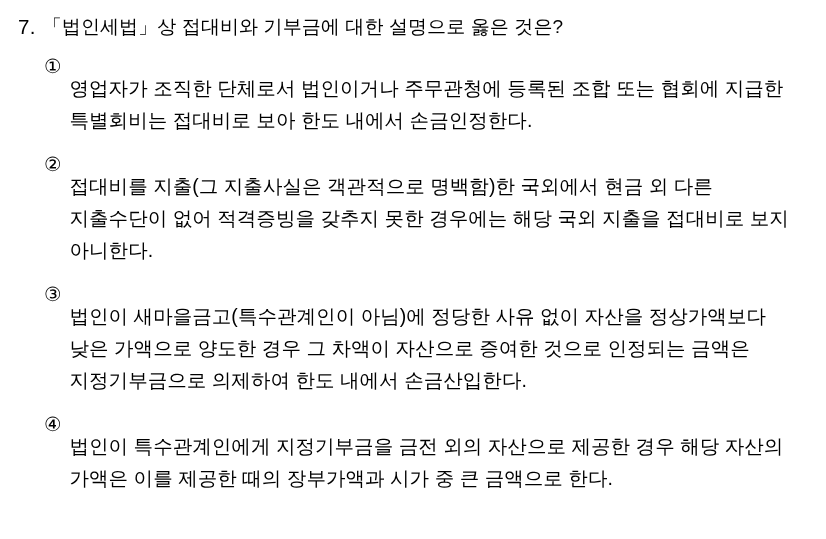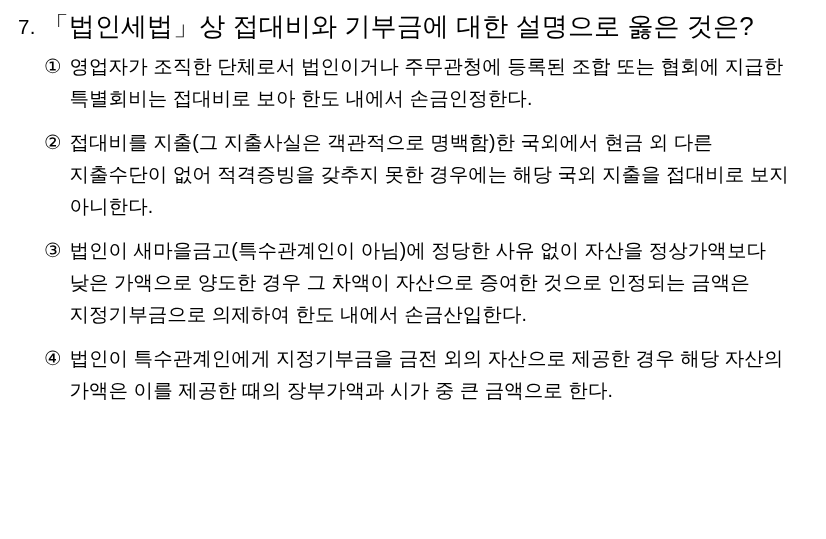--- a/index.html
+++ b/index.html
@@ -28,21 +28,21 @@
   .q-number {
     flex: 0 0 auto;
     font-size: 20.5px;
     line-height: 33px;
     letter-spacing: 0.3px;
     padding-right: 7px;
     white-space: nowrap;
   }
   .q-text {
     flex: 1 1 auto;
-    font-size: 26px;
+    font-size: 19px;
     line-height: 33px;
     letter-spacing: 0.1px;
     word-break: keep-all;
   }
   .choices {
     margin-top: 7px;
     padding-left: 26px;
   }
   .choice {
     display: flex;
@@ -55,20 +55,21 @@
     line-height: 32px;
     padding-right: 8px;
     white-space: nowrap;
   }
   .choice-text {
     flex: 1 1 auto;
     font-size: 19.5px;
     line-height: 32px;
     letter-spacing: 0.05px;
     word-break: keep-all;
+    margin-top: 22px;
   }
 </style>
 </head>
 <body>
 
 <div class="page">
 
   <div class="question">
     <div class="q-number">7.</div>
     <div class="q-text">「법인세법」상 접대비와 기부금에 대한 설명으로 옳은 것은?</div>

